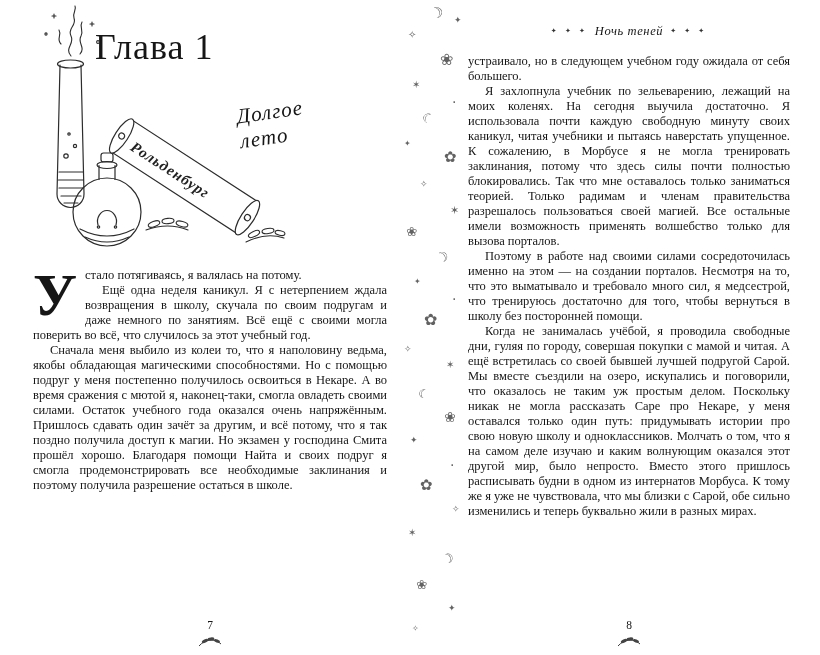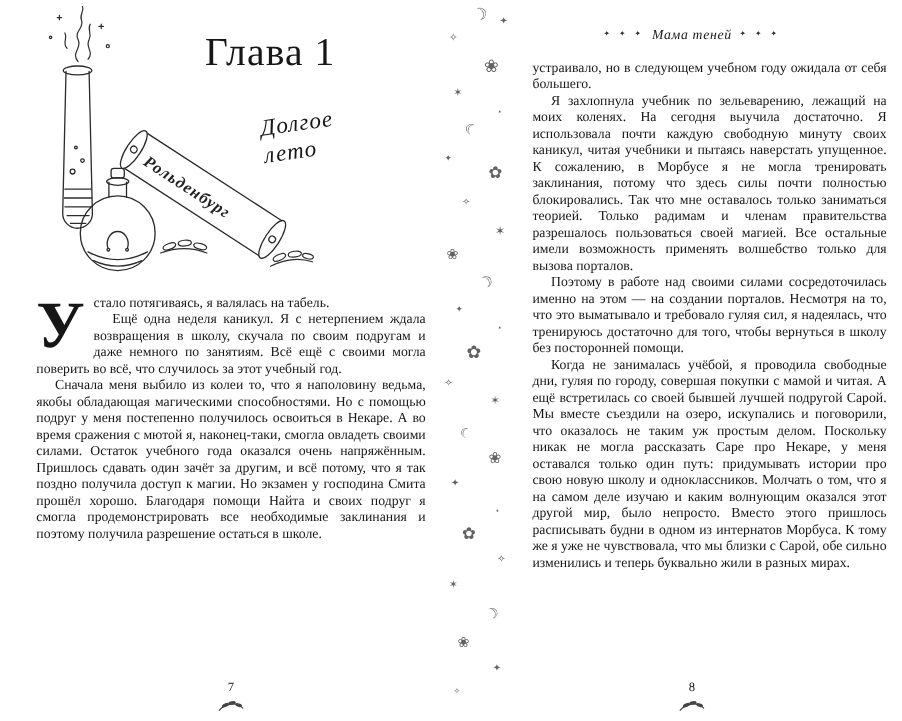--- a/index.html
+++ b/index.html
@@ -6,35 +6,35 @@
   html,body { background:#ffffff; }
   body {
     width:820px; height:655px; position:relative; overflow:hidden;
     font-family:"Liberation Serif", serif; color:#161616;
   }
   .spread { position:absolute; inset:0; }
 
   
   .chapter-title {
     position:absolute; left:95px; top:26px; width:210px;
-    text-align:right; font-size:36px; letter-spacing:1px;
+    text-align:left; font-size:36px; letter-spacing:1px;
   }
   .chapter-subtitle {
     position:absolute; left:238px; top:96px; width:120px;
     font-size:21px; font-style:italic; transform:rotate(-8deg);
     letter-spacing:1px;
   }
   .illustration { position:absolute; left:14px; top:4px; }
 
   .body-col {
     text-align:justify; font-size:12.5px; line-height:15px;
     hyphens:auto; -webkit-hyphens:auto;
   }
   .body-left  { position:absolute; left:33px;  top:268px; width:354px; }
-  .body-right { position:absolute; left:484px; top:54px;  width:322px; }
+  .body-right { position:absolute; left:468px; top:54px;  width:322px; }
   .body-col p.indent { text-indent:17px; }
   .dropcap {
     float:left; font-size:60px; line-height:46px; font-weight:bold;
     padding:4px 8px 2px 0;
   }
 
   .pageno {
     position:absolute; top:619px; font-size:11.5px; text-align:center;
   }
   .pageno-left  { left:33px;  width:354px; }
@@ -130,21 +130,21 @@
       <g stroke="#2c2c2c" fill="none" stroke-width="1.1" stroke-linecap="round">
         <path d="M232,238 q20,-10 38,-4"></path>
         <ellipse cx="240" cy="230" rx="6" ry="2.6" transform="rotate(-25 240 230)"></ellipse>
         <ellipse cx="254" cy="227" rx="6" ry="2.6" transform="rotate(-8 254 227)"></ellipse>
         <ellipse cx="266" cy="229" rx="5" ry="2.3" transform="rotate(12 266 229)"></ellipse>
       </g>
     </svg>
 
     <div class="body-col body-left">
       <p>
-        <span class="dropcap">У</span><span>стало потягиваясь, я валялась на табель.</span>
+        <span class="dropcap">У</span><span>стало потягиваясь, я валялась на потому.</span>
       </p>
       <p class="indent">Ещё одна неделя каникул. Я с нетерпением ждала возвращения в школу, скучала по своим подругам и даже немного по занятиям. Всё ещё с своими могла поверить во всё, что случилось за этот учебный год.</p>
       <p class="indent">Сначала меня выбило из колеи то, что я наполовину ведьма, якобы обладающая магическими способностями. Но с помощью подруг у меня постепенно получилось освоиться в Некаре. А во время сражения с мютой я, наконец-таки, смогла овладеть своими силами. Остаток учебного года оказался очень напряжённым. Пришлось сдавать один зачёт за другим, и всё потому, что я так поздно получила доступ к магии. Но экзамен у господина Смита прошёл хорошо. Благодаря помощи Найта и своих подруг я смогла продемонстрировать все необходимые заклинания и поэтому получила разрешение остаться в школе.</p>
     </div>
 
     <div class="pageno pageno-left">7</div>
     <div class="flourish flourish-left">
       <svg class="inline-svg" width="28" height="16" viewBox="0 0 28 16">
         <path d="M3,12 C9,5 19,4 25,10" stroke="#3c3c3c" fill="none" stroke-width="1"></path>
         <ellipse cx="9" cy="7" rx="3.4" ry="1.6" fill="#444" transform="rotate(-25 9 7)"></ellipse>
@@ -182,27 +182,27 @@
       <span class="orn" style="left: 16px; top: 528px; font-size: 10px; transform: rotate(0deg);">✶</span>
       <span class="orn" style="left: 50px; top: 552px; font-size: 13px; transform: rotate(-20deg);">☽</span>
       <span class="orn" style="left: 24px; top: 578px; font-size: 13px; transform: rotate(0deg);">❀</span>
       <span class="orn" style="left: 56px; top: 604px; font-size: 9px; transform: rotate(0deg);">✦</span>
       <span class="orn" style="left: 20px; top: 625px; font-size: 8px; transform: rotate(0deg);">✧</span>
     </div>
 
   <div>
 
     <div class="running-header">
-      <span class="header-orn">✦ ✦ ✦</span><span>Мама теней</span><span class="header-orn">✦ ✦ ✦</span>
+      <span class="header-orn">✦ ✦ ✦</span><span>Ночь теней</span><span class="header-orn">✦ ✦ ✦</span>
     </div>
 
     <div class="body-col body-right">
       <p>устраивало, но в следующем учебном году ожидала от себя большего.</p>
       <p class="indent">Я захлопнула учебник по зельеварению, лежащий на моих коленях. На сегодня выучила достаточно. Я использовала почти каждую свободную минуту своих каникул, читая учебники и пытаясь наверстать упущенное. К сожалению, в Морбусе я не могла тренировать заклинания, потому что здесь силы почти полностью блокировались. Так что мне оставалось только заниматься теорией. Только радимам и членам правительства разрешалось пользоваться своей магией. Все остальные имели возможность применять волшебство только для вызова порталов.</p>
-      <p class="indent">Поэтому в работе над своими силами сосредоточилась именно на этом — на создании порталов. Несмотря на то, что это выматывало и требовало гуляя сил, я надеялась, что тренируюсь достаточно для того, чтобы вернуться в школу без посторонней помощи.</p>
+      <p class="indent">Поэтому в работе над своими силами сосредоточилась именно на этом — на создании порталов. Несмотря на то, что это выматывало и требовало много сил, я медсестрой, что тренируюсь достаточно для того, чтобы вернуться в школу без посторонней помощи.</p>
       <p class="indent">Когда не занималась учёбой, я проводила свободные дни, гуляя по городу, совершая покупки с мамой и читая. А ещё встретилась со своей бывшей лучшей подругой Сарой. Мы вместе съездили на озеро, искупались и поговорили, что оказалось не таким уж простым делом. Поскольку никак не могла рассказать Саре про Некаре, у меня оставался только один путь: придумывать истории про свою новую школу и одноклассников. Молчать о том, что я на самом деле изучаю и каким волнующим оказался этот другой мир, было непросто. Вместо этого пришлось расписывать будни в одном из интернатов Морбуса. К тому же я уже не чувствовала, что мы близки с Сарой, обе сильно изменились и теперь буквально жили в разных мирах.</p>
     </div>
 
     <div class="pageno pageno-right">8</div>
     <div class="flourish flourish-right">
       <svg class="inline-svg" width="28" height="16" viewBox="0 0 28 16">
         <path d="M3,12 C9,5 19,4 25,10" stroke="#3c3c3c" fill="none" stroke-width="1"></path>
         <ellipse cx="9" cy="7" rx="3.4" ry="1.6" fill="#444" transform="rotate(-25 9 7)"></ellipse>
         <ellipse cx="15" cy="5" rx="3.4" ry="1.6" fill="#444" transform="rotate(-5 15 5)"></ellipse>
         <ellipse cx="21" cy="7" rx="3.2" ry="1.5" fill="#444" transform="rotate(20 21 7)"></ellipse>

